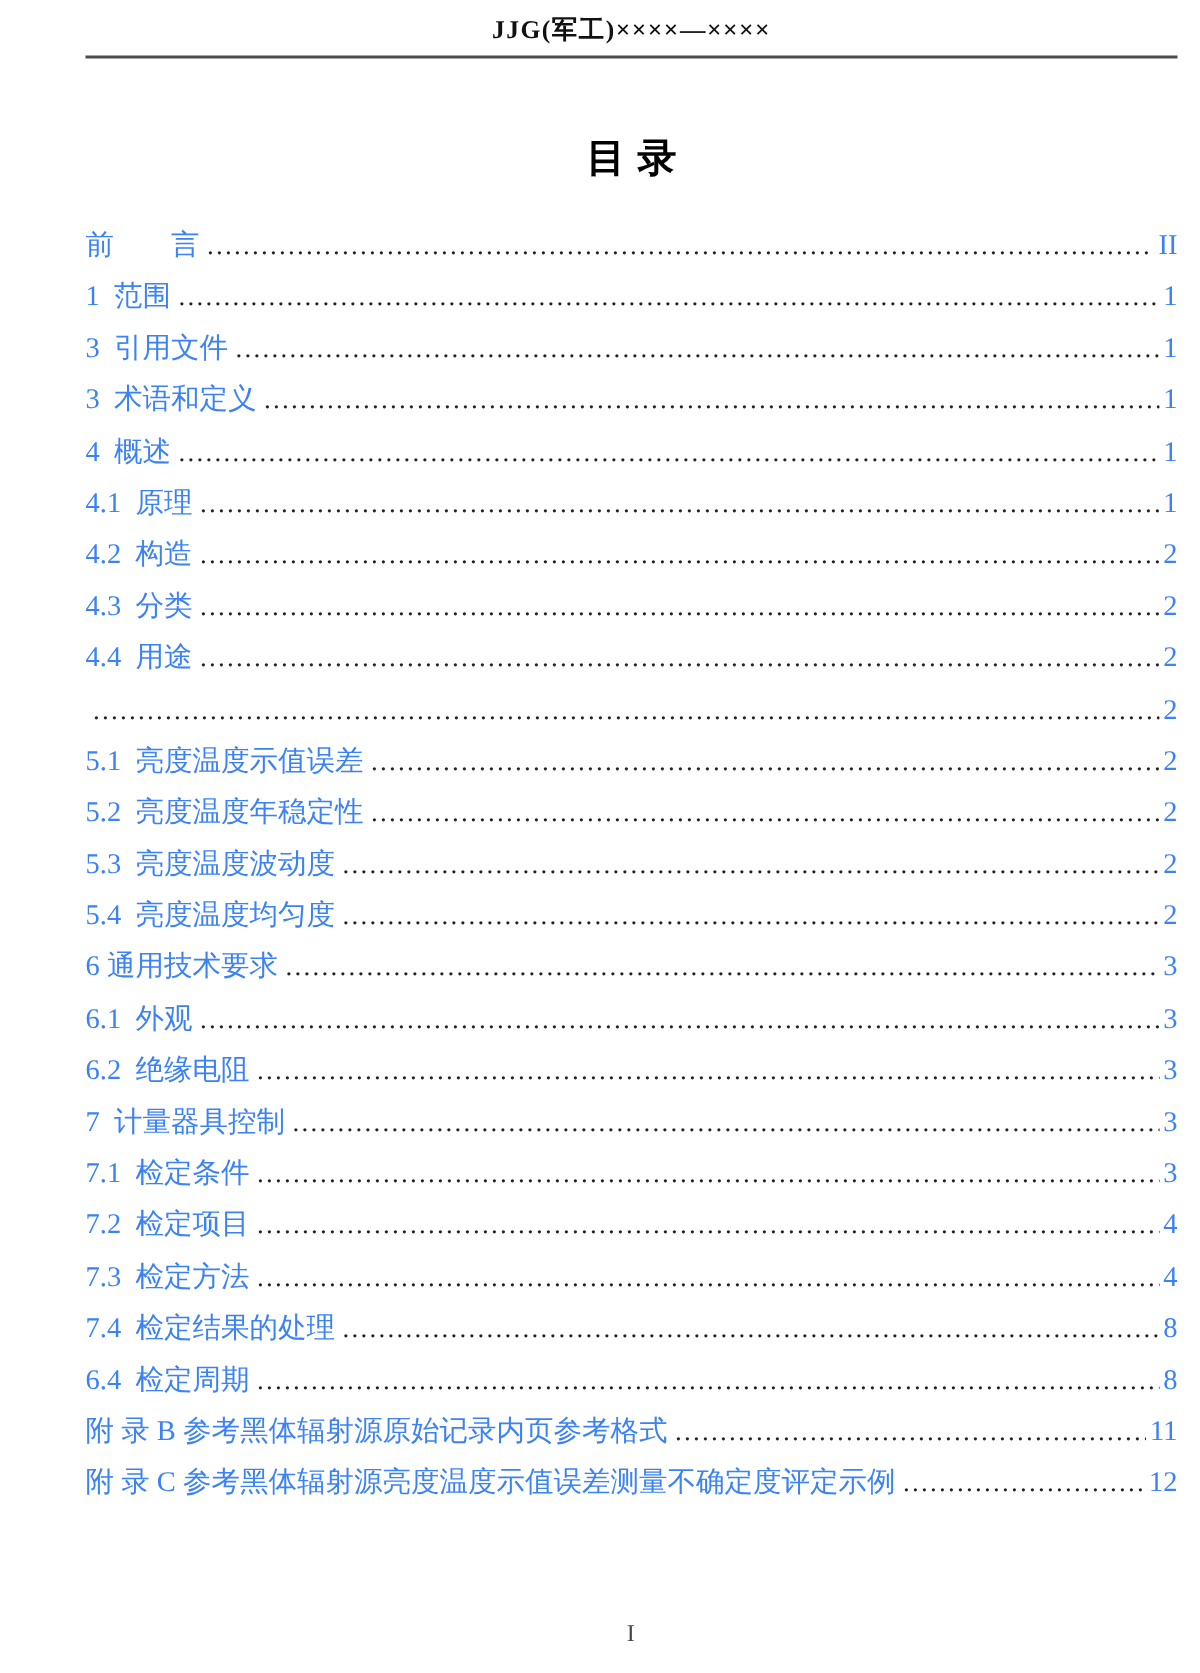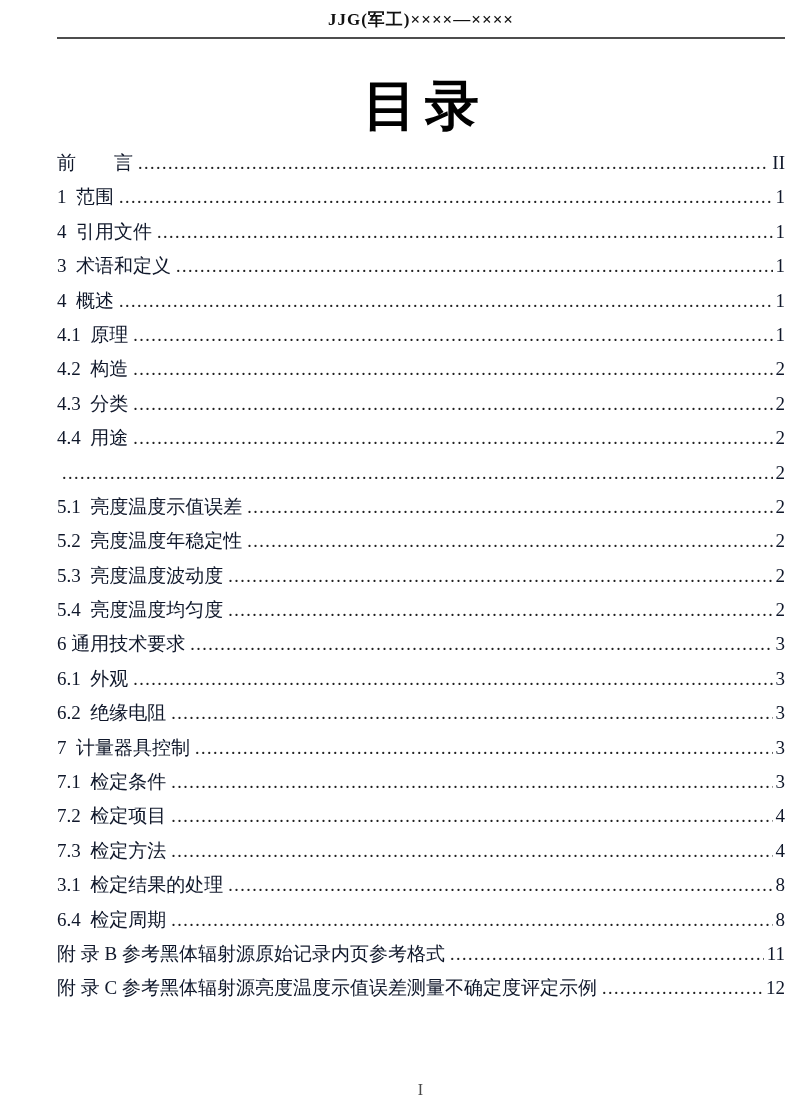--- a/index.html
+++ b/index.html
@@ -33,37 +33,37 @@
     margin-top: 6px;
     border-bottom: 2px solid #4d4d4d;
     height: 0;
   }
   
   .page-title {
     margin-top: 44px;
     text-align: center;
     font-family: "DejaVu Sans", "Liberation Sans", sans-serif;
     font-weight: 700;
-    font-size: 54px;
+    font-size: 26px;
     line-height: 46px;
     letter-spacing: 8px;
     text-indent: 8px;
     color: #000000;
   }
   
   .toc-list {
     margin-top: 17px;
   }
   .toc-row {
     display: flex;
     align-items: baseline;
     height: 34.4px;
     font-size: 19px;
     line-height: 34.4px;
-    color: #0f172a;
+    color: #3b82f6;
   }
   .toc-label {
     white-space: pre;
     flex: 0 0 auto;
   }
   .toc-dots {
     flex: 1 1 auto;
     overflow: hidden;
     white-space: nowrap;
     margin: 0 3px 0 5px;
@@ -108,21 +108,21 @@
     <span class="toc-page">II</span>
   </div>
 
   <div class="toc-row">
     <span class="toc-label">1  范围</span>
     <span class="toc-dots"></span>
     <span class="toc-page">1</span>
   </div>
 
   <div class="toc-row">
-    <span class="toc-label">4  引用文件</span>
+    <span class="toc-label">3  引用文件</span>
     <span class="toc-dots"></span>
     <span class="toc-page">1</span>
   </div>
 
   <div class="toc-row">
     <span class="toc-label">3  术语和定义</span>
     <span class="toc-dots"></span>
     <span class="toc-page">1</span>
   </div>
 
@@ -221,21 +221,21 @@
     <span class="toc-page">4</span>
   </div>
 
   <div class="toc-row">
     <span class="toc-label">7.3  检定方法</span>
     <span class="toc-dots"></span>
     <span class="toc-page">4</span>
   </div>
 
   <div class="toc-row">
-    <span class="toc-label">3.1  检定结果的处理</span>
+    <span class="toc-label">7.4  检定结果的处理</span>
     <span class="toc-dots"></span>
     <span class="toc-page">8</span>
   </div>
 
   <div class="toc-row">
     <span class="toc-label">6.4  检定周期</span>
     <span class="toc-dots"></span>
     <span class="toc-page">8</span>
   </div>
 

